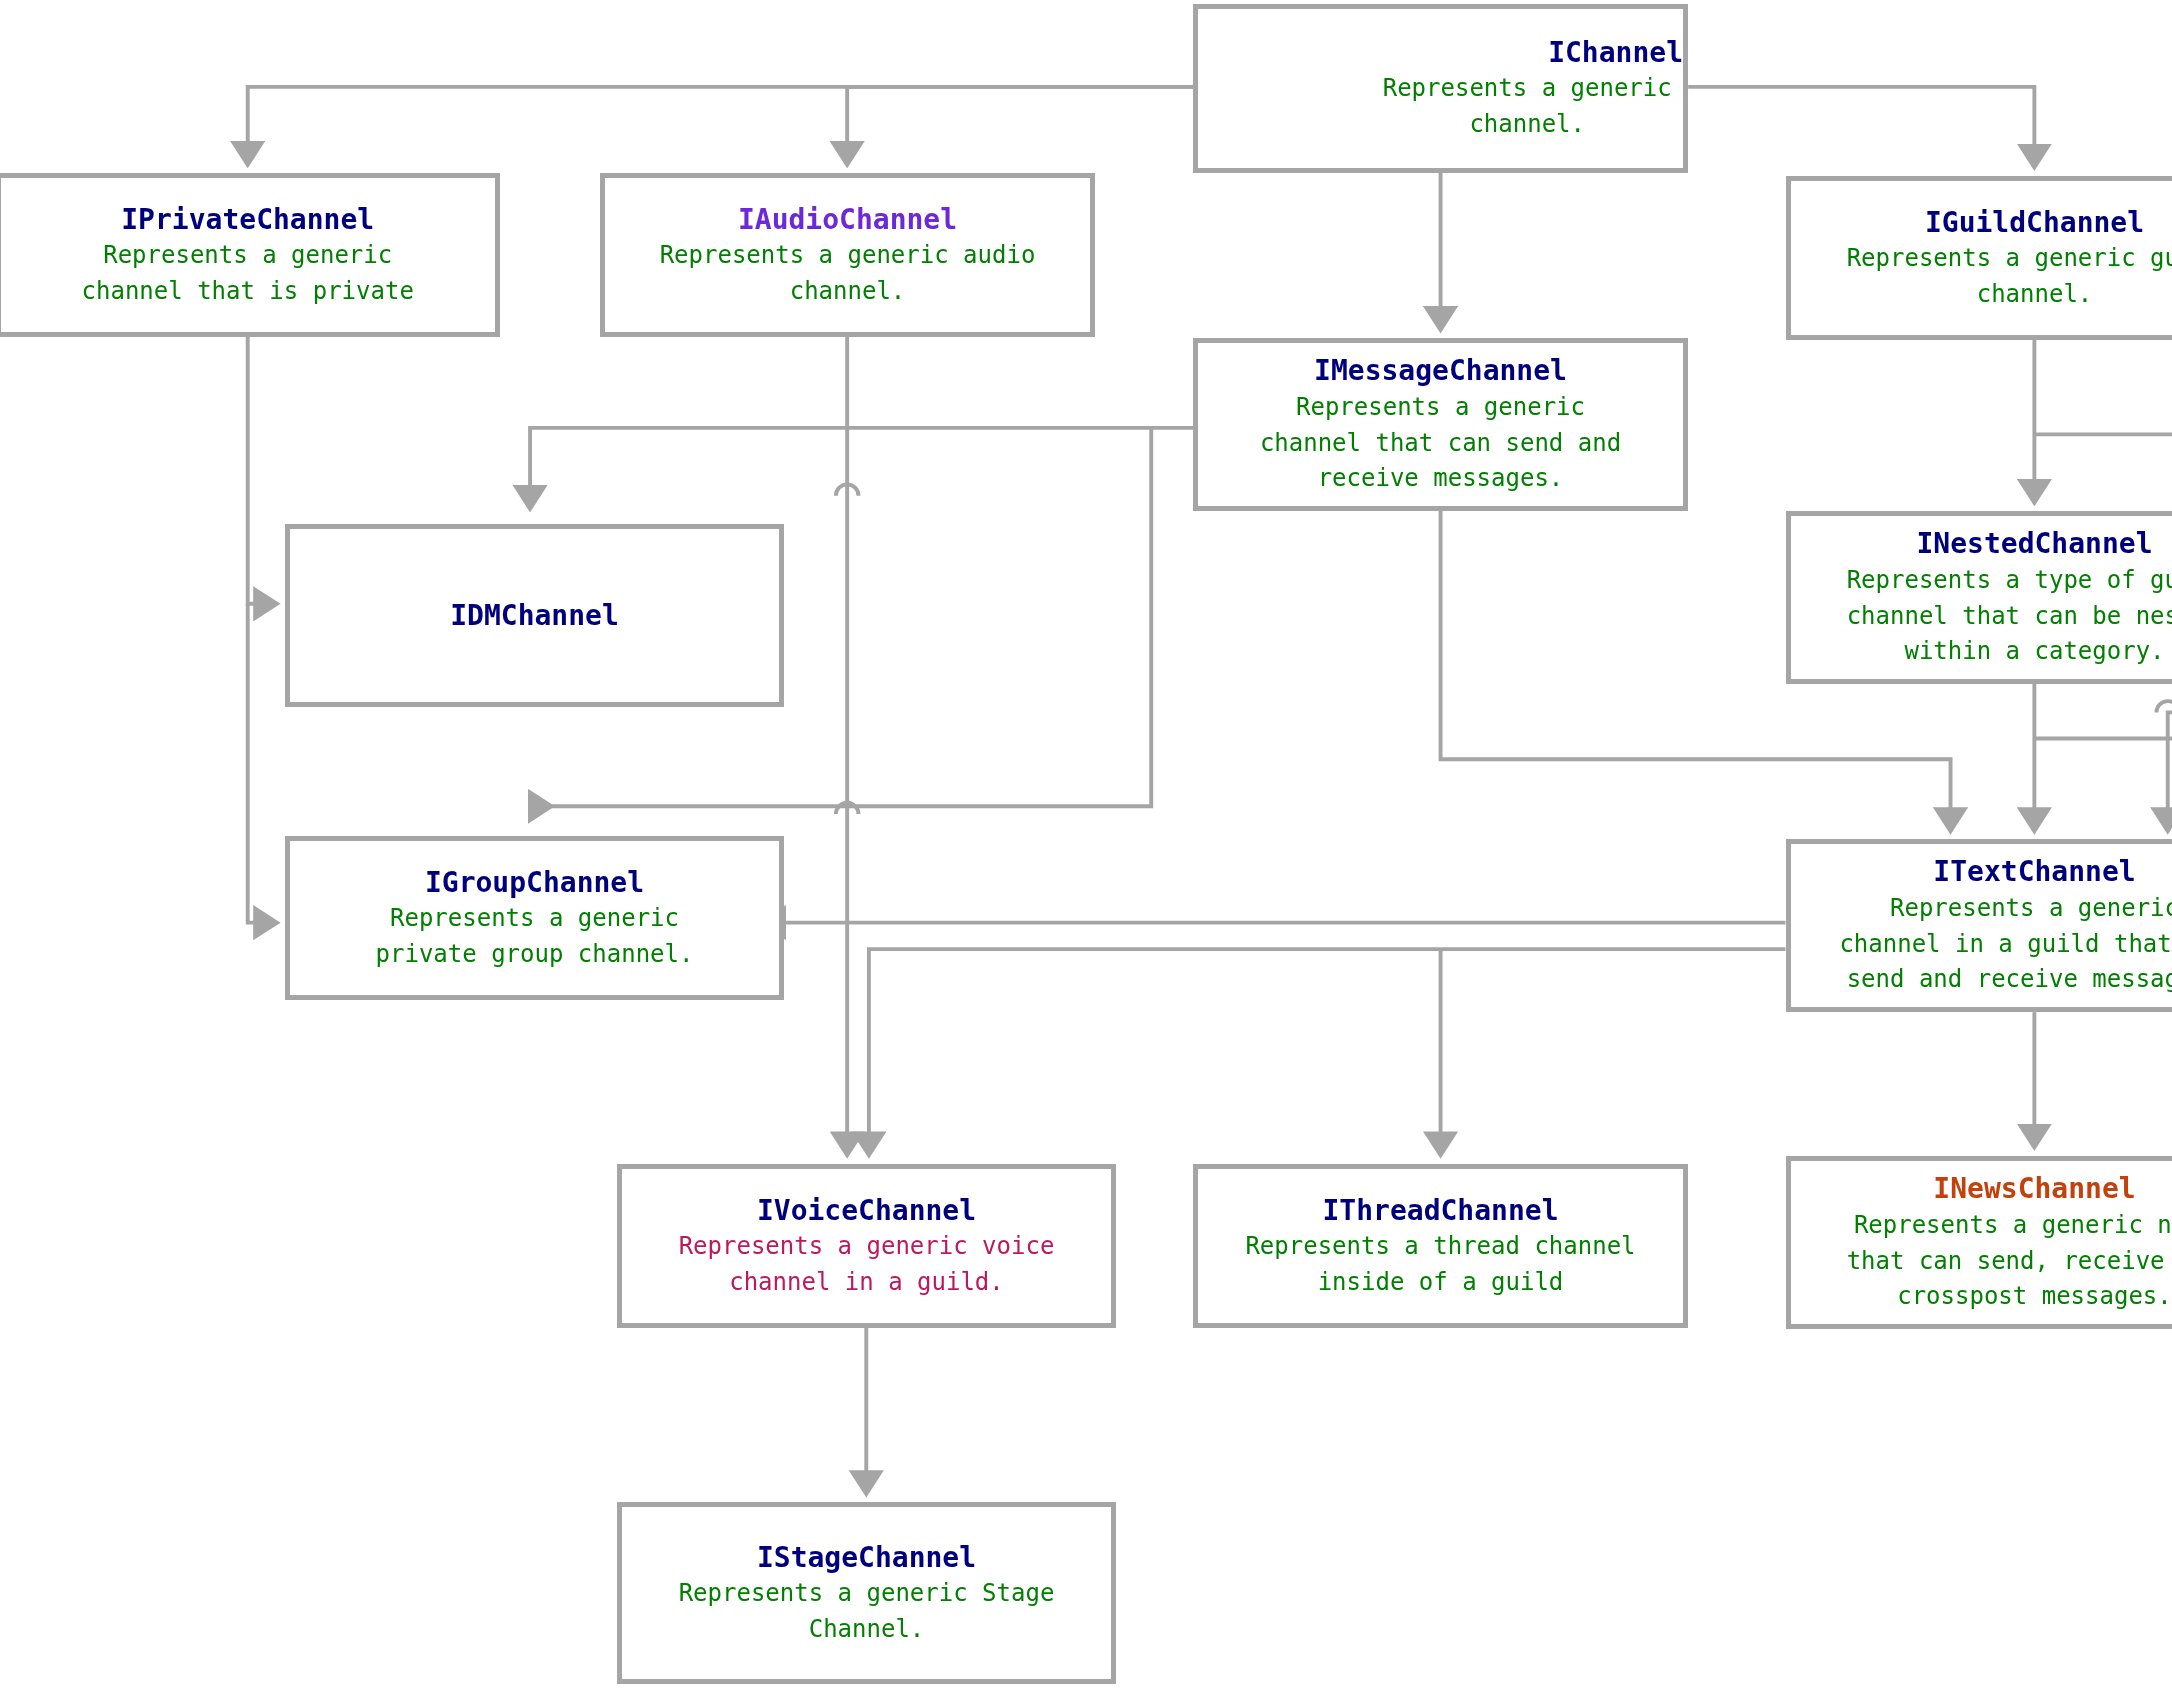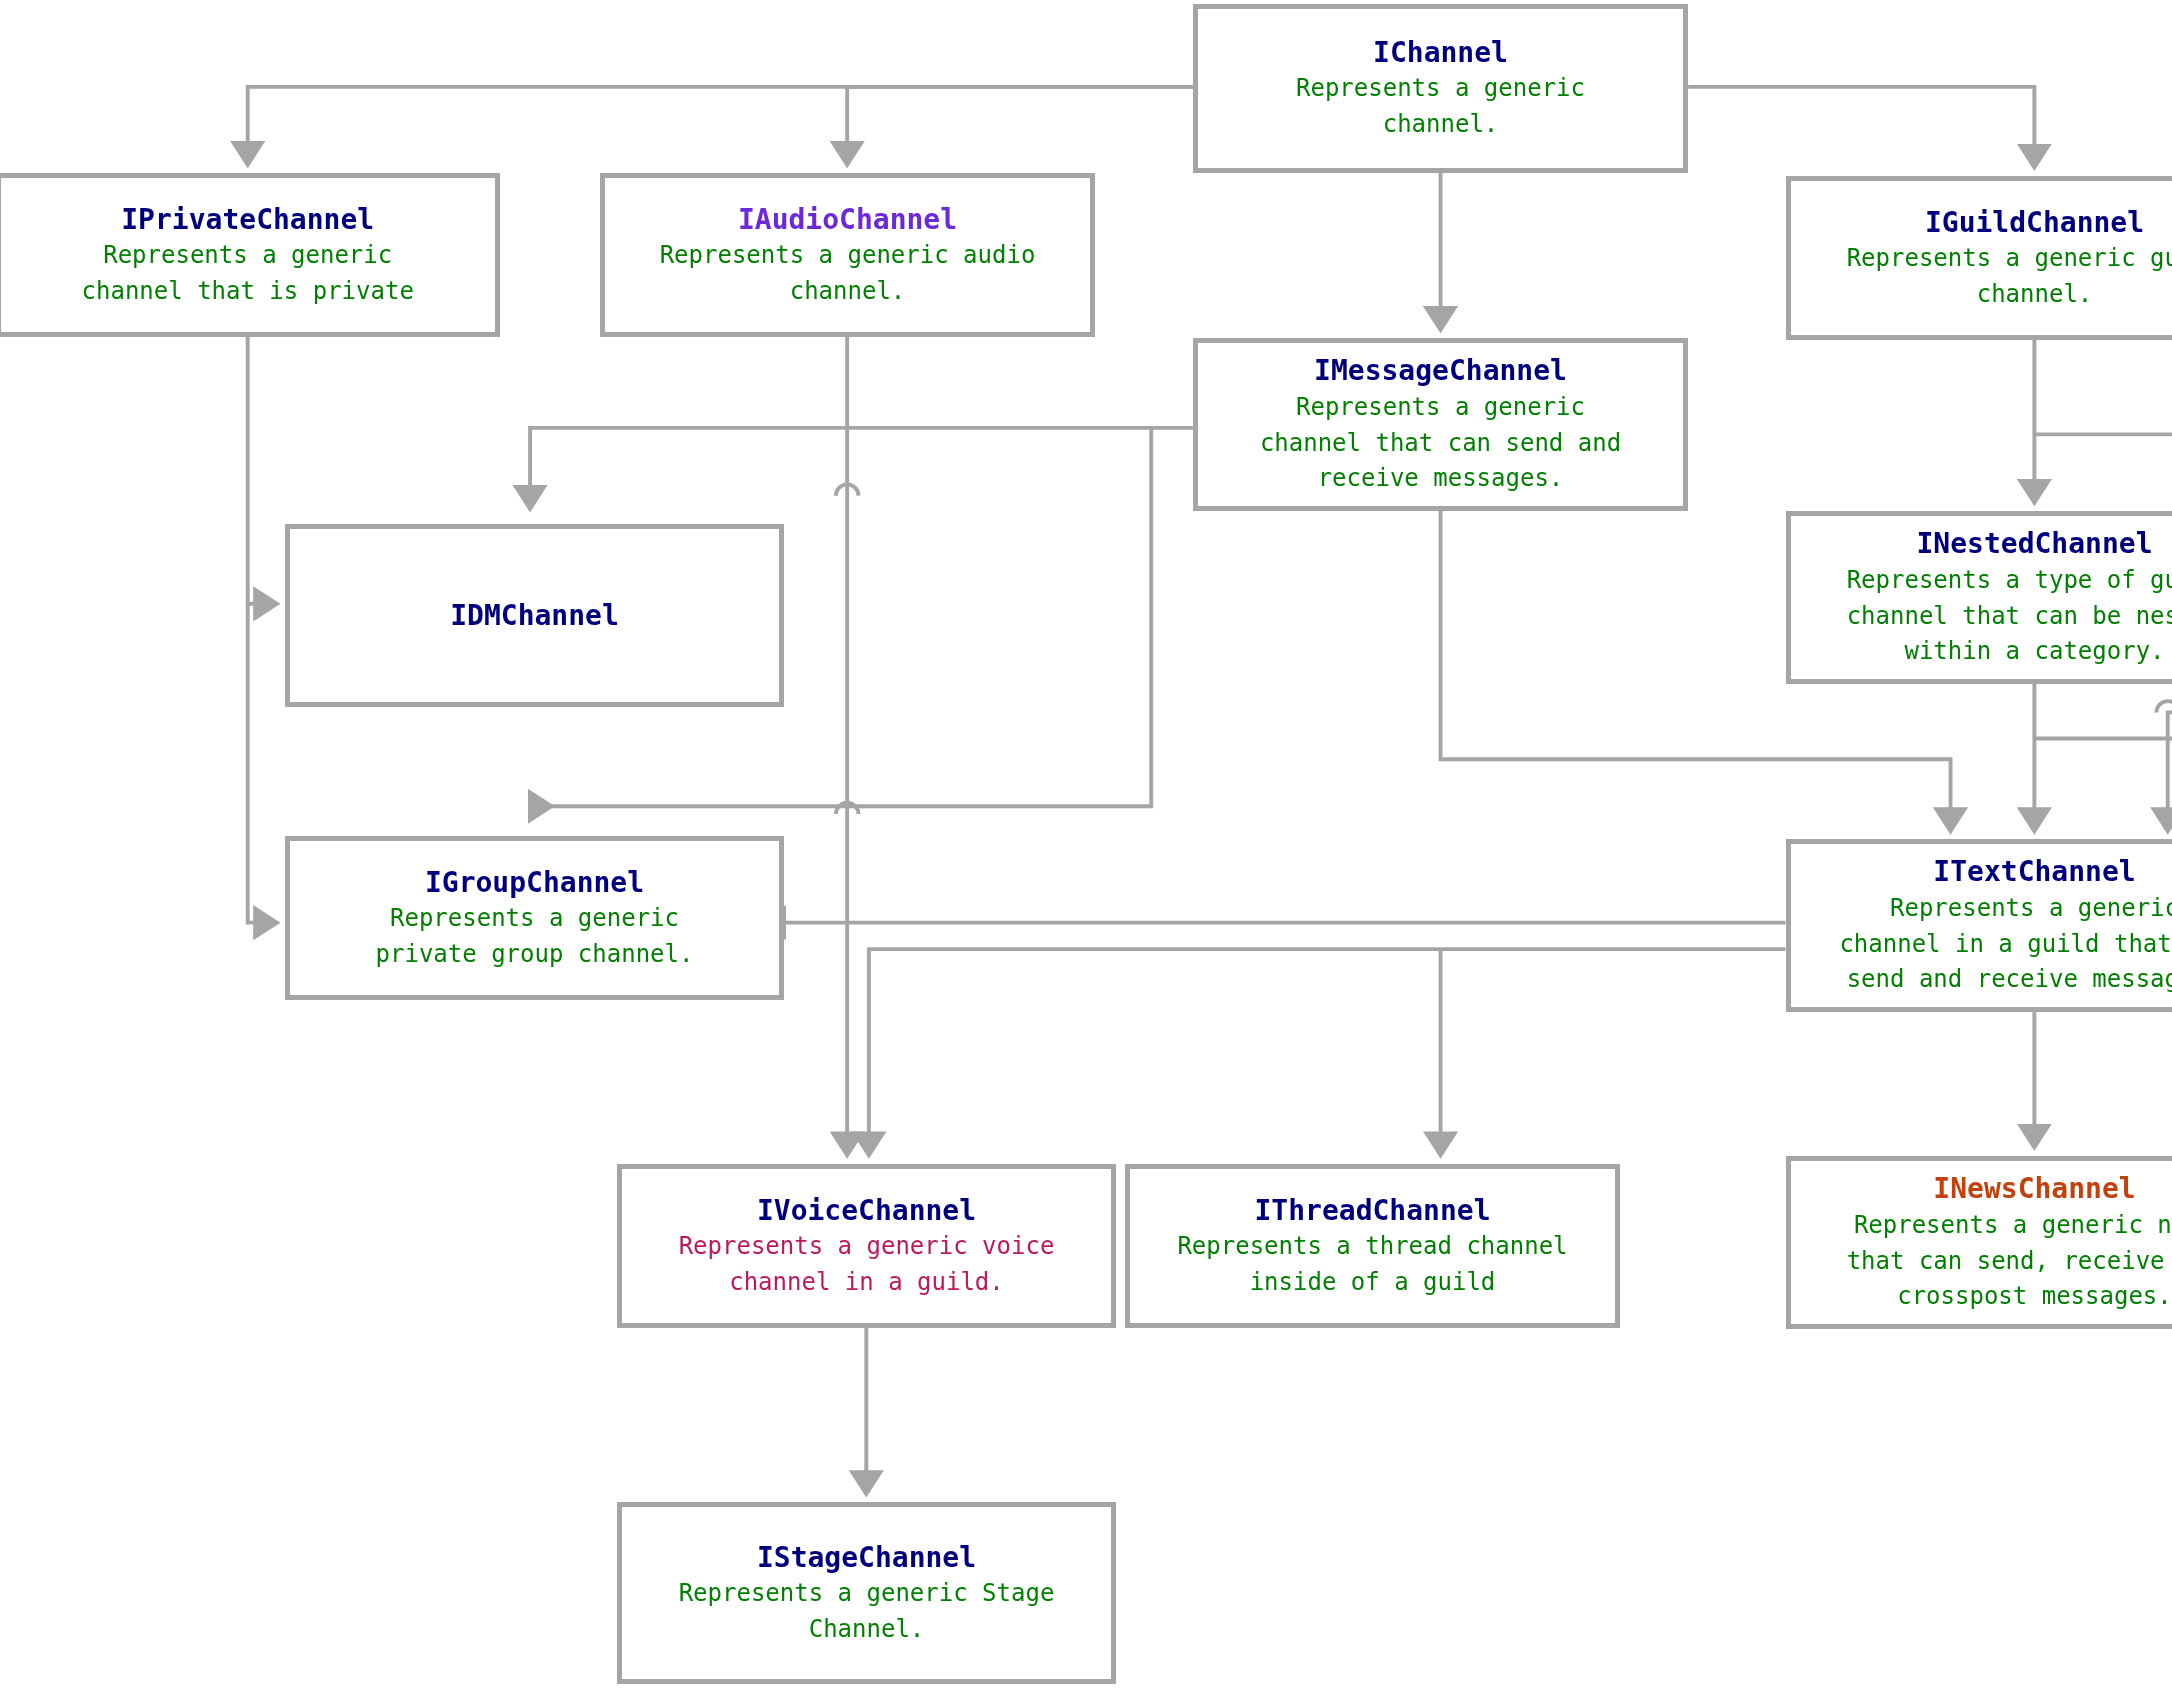--- a/index.html
+++ b/index.html
@@ -44,21 +44,21 @@
       <path d="M 4110 2124 L 1804 2124" fill="none" stroke="#a5a5a5" stroke-width="9" stroke-linecap="butt" stroke-linejoin="miter" marker-end="url(#arrowhead)"></path>
       <path d="M 4110 2185 L 2000 2185 L 2000 2610" fill="none" stroke="#a5a5a5" stroke-width="9" stroke-linecap="butt" stroke-linejoin="miter" marker-end="url(#arrowhead)"></path>
       <path d="M 3316 2185 L 3316 2610" fill="none" stroke="#a5a5a5" stroke-width="9" stroke-linecap="butt" stroke-linejoin="miter" marker-end="url(#arrowhead)"></path>
       <path d="M 4683 2330 L 4683 2592" fill="none" stroke="#a5a5a5" stroke-width="9" stroke-linecap="butt" stroke-linejoin="miter" marker-end="url(#arrowhead)"></path>
       <path d="M 6022 2330 L 6022 2592" fill="none" stroke="#a5a5a5" stroke-width="9" stroke-linecap="butt" stroke-linejoin="miter" marker-end="url(#arrowhead)"></path>
       <path d="M 1994 3056 L 1994 3390" fill="none" stroke="#a5a5a5" stroke-width="9" stroke-linecap="butt" stroke-linejoin="miter" marker-end="url(#arrowhead)"></path>
       <path d="M 1924 1141 A 26 26 0 0 1 1976 1141" fill="none" stroke="#a5a5a5" stroke-width="9"></path>
       <path d="M 1924 1874 A 26 26 0 0 1 1976 1874" fill="none" stroke="#a5a5a5" stroke-width="9"></path>
       <path d="M 4964 1640 A 26 26 0 0 1 5016 1640" fill="none" stroke="#a5a5a5" stroke-width="9"></path>
     </svg>
-<div class="node" style="left: 1193px; top: 3.5px; width: 495px; height: 169px; border-color: rgb(165, 165, 165);">
+<div class="node" style="left: 1193px; top: 3.5px; width: 495px; height: 169px; border-color: rgb(165, 165, 165); align-items: flex-end;">
       <div class="title" style="color: rgb(0, 0, 127);">IChannel</div>
       <div class="desc" style="color: rgb(0, 127, 0);">
         <span>Represents a generic</span>
         <span>channel.</span>
       </div>
     </div>
     <div class="node" style="left: -4.3px; top: 173px; width: 504px; height: 164px; border-color: rgb(165, 165, 165);">
       <div class="title" style="color: rgb(0, 0, 127);">IPrivateChannel</div>
       <div class="desc" style="color: rgb(0, 127, 0);">
         <span>Represents a generic</span>
@@ -113,21 +113,21 @@
         <span>send and receive messages.</span>
       </div>
     </div>
     <div class="node" style="left: 617px; top: 1164px; width: 499px; height: 164px; border-color: rgb(165, 165, 165);">
       <div class="title" style="color: rgb(0, 0, 127);">IVoiceChannel</div>
       <div class="desc" style="color: #be185d;">
         <span>Represents a generic voice</span>
         <span>channel in a guild.</span>
       </div>
     </div>
-    <div class="node" style="left: 1125px; top: 1164px; width: 495px; height: 164px; border-color: rgb(165, 165, 165);">
+    <div class="node" style="left: 1193px; top: 1164px; width: 495px; height: 164px; border-color: rgb(165, 165, 165);">
       <div class="title" style="color: rgb(0, 0, 127);">IThreadChannel</div>
       <div class="desc" style="color: rgb(0, 127, 0);">
         <span>Represents a thread channel</span>
         <span>inside of a guild</span>
       </div>
     </div>
     <div class="node" style="left: 1786px; top: 1156px; width: 497px; height: 173px; border-color: rgb(165, 165, 165);">
       <div class="title" style="color: #c2410c;">INewsChannel</div>
       <div class="desc" style="color: rgb(0, 127, 0);">
         <span>Represents a generic news</span>

